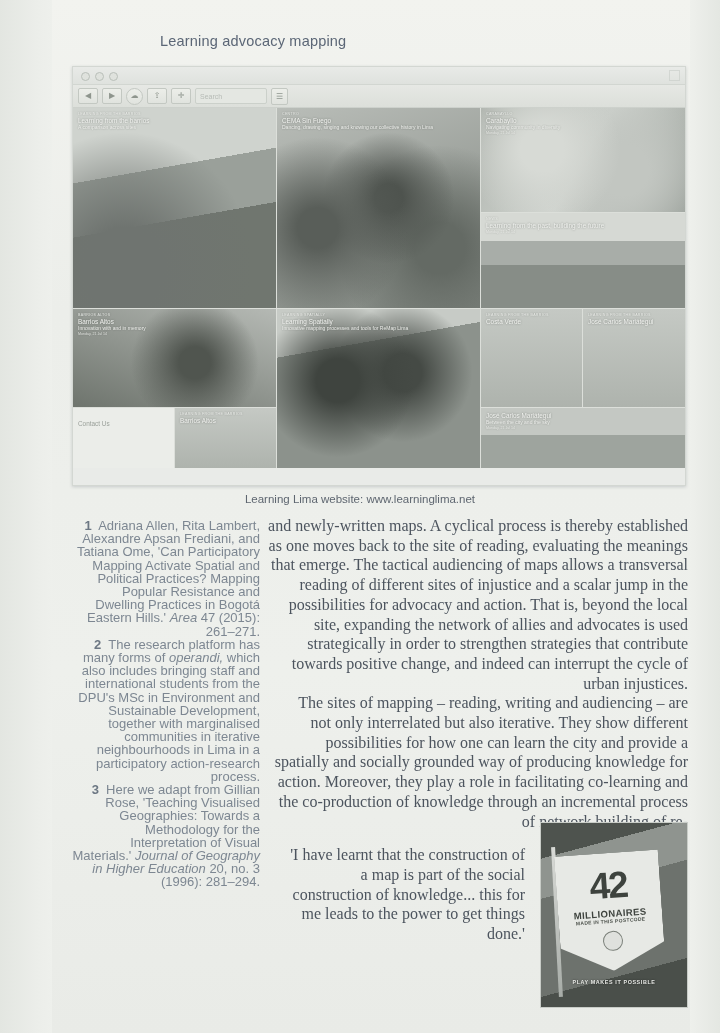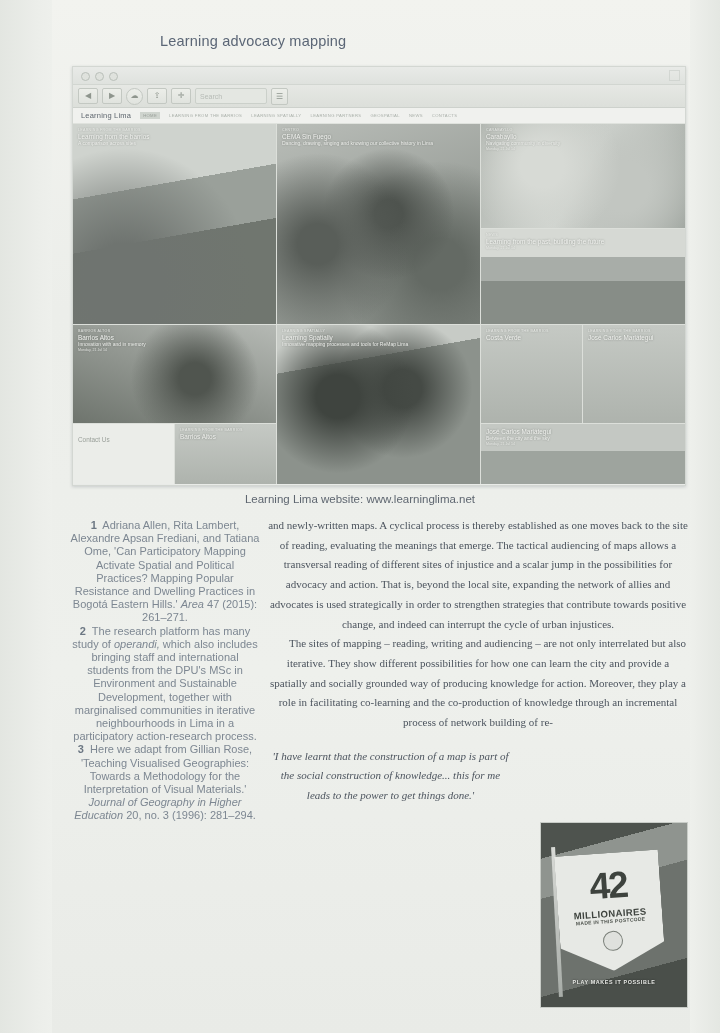--- a/index.html
+++ b/index.html
@@ -97,37 +97,37 @@
      linear-gradient(170deg,#c7cbc6 0 25%,#8c928c 25% 100%);}
   .p-sea{background:linear-gradient(180deg,#c4c8c3 0 45%,#9ea49e 45% 100%);}
   .p-grey{background:linear-gradient(180deg,#c5c9c4,#aeb3ad);}
 
   .fig-cap{position:absolute;left:0;right:0;top:493px;text-align:center;
      font-size:11.5px;color:#5e6670;}
 
   
   .col-notes{
     position:absolute;left:70px;top:519px;width:190px;
-    font-size:11px;line-height:13.2px;color:#7d8792;
+    font-size:13px;line-height:13.2px;color:#7d8792;
     font-family:"Liberation Sans",sans-serif;
-    text-align:center;
+    text-align:right;
   }
   .col-notes p{margin:0;}
   .col-notes .num{font-weight:bold;color:#6c7783;}
   .col-notes i{font-style:italic;}
 
   .col-body{
     position:absolute;left:268px;top:516px;width:420px;
-    font-size:11px;line-height:19.7px;color:#4c545e;
+    font-size:16px;line-height:19.7px;color:#4c545e;
     font-family:"Liberation Serif",serif;
-    text-align:center;
+    text-align:right;
   }
   .col-body p{margin:0;}
   .col-body p.indent{text-indent:19px;}
-  .col-body .quote{font-style:italic;margin-top:14px;display:block;width:245px;}
+  .col-body .quote{margin-top:14px;display:block;width:245px;margin-left:12px;}
   .col-body .tail{width:245px;}
 
   
   .photo42{
     position:absolute;left:540px;top:822px;width:146px;height:184px;
     background:#9aa09a;border:1px solid #c8ccc7;overflow:hidden;
   }
   .photo42 .bg{position:absolute;inset:0;
      background:linear-gradient(165deg,#4e534e 0 16%,#8f948f 16% 34%,#6d726d 34% 78%,#4a4f4a 78% 100%);}
   .photo42 .board{position:absolute;left:17px;top:30px;width:104px;height:118px;
@@ -172,30 +172,20 @@
   <div class="bw-toolbar">
     <div class="navbtn">◀</div>
     <div class="navbtn">▶</div>
     <div class="navbtn circle">☁</div>
     <div class="navbtn">⇪</div>
     <div class="navbtn">✛</div>
     <div class="searchbar">Search</div>
     <div class="bw-menu">☰</div>
   </div>
 
-  <div class="bw-nav">
-    <span class="brand">Learning Lima</span>
-    <span class="navlink home">HOME</span>
-    <span class="navlink">LEARNING FROM THE BARRIOS</span>
-    <span class="navlink">LEARNING SPATIALLY</span>
-    <span class="navlink">LEARNING PARTNERS</span>
-    <span class="navlink">GEOSPATIAL</span>
-    <span class="navlink">NEWS</span>
-    <span class="navlink">CONTACTS</span>
-  </div>
 
   <div class="tiles">
 
     <div class="tile" style="left:0;top:0;width:203px;height:200px;">
       <div class="ph p-hill"></div>
       <div class="cap">
         <span class="sup">LEARNING FROM THE BARRIOS</span>
         <span class="t">Learning from the barrios</span>
         <span class="s">A comparison across sites</span>
       </div>
@@ -292,21 +282,21 @@
 
   </div>
 </div>
 
 <div class="fig-cap">Learning Lima website: www.learninglima.net</div>
 
 <div class="col-notes">
   <p><span class="num">1</span>&nbsp;
     <span>Adriana Allen, Rita Lambert, Alexandre Apsan Frediani, and Tatiana Ome, 'Can Participatory Mapping Activate Spatial and Political Practices? Mapping Popular Resistance and Dwelling Practices in Bogotá Eastern Hills.' </span><i>Area</i><span> 47 (2015): 261–271.</span></p>
   <p><span class="num">2</span>&nbsp;
-    <span>The research platform has many study of </span><i>operandi,</i><span> which also includes bringing staff and international students from the DPU's MSc in Environment and Sustainable Development, together with marginalised communities in iterative neighbourhoods in Lima in a participatory action-research process.</span></p>
+    <span>The research platform has many forms of </span><i>operandi,</i><span> which also includes bringing staff and international students from the DPU's MSc in Environment and Sustainable Development, together with marginalised communities in iterative neighbourhoods in Lima in a participatory action-research process.</span></p>
   <p><span class="num">3</span>&nbsp;
     <span>Here we adapt from Gillian Rose, 'Teaching Visualised Geographies: Towards a Methodology for the Interpretation of Visual Materials.' </span><i>Journal of Geography in Higher Education</i><span> 20, no. 3 (1996): 281–294.</span></p>
 </div>
 
 <div class="col-body">
   <p>and newly-written maps. A cyclical process is thereby established as one moves back to the site of reading, evaluating the meanings that emerge. The tactical audiencing of maps allows a transversal reading of different sites of injustice and a scalar jump in the possibilities for advocacy and action. That is, beyond the local site, expanding the network of allies and advocates is used strategically in order to strengthen strategies that contribute towards positive change, and indeed can interrupt the cycle of urban injustices.</p>
   <p class="indent">The sites of mapping – reading, writing and audiencing – are not only interrelated but also iterative. They show different possibilities for how one can learn the city and provide a spatially and socially grounded way of producing knowledge for action. Moreover, they play a role in facilitating co-learning and the co-production of knowledge through an incremental process of network building of re-</p>
   <p class="quote">'I have learnt that the construction of a map is part of the social construction of knowledge... this for me leads to the power to get things done.'</p>
 </div>
 

